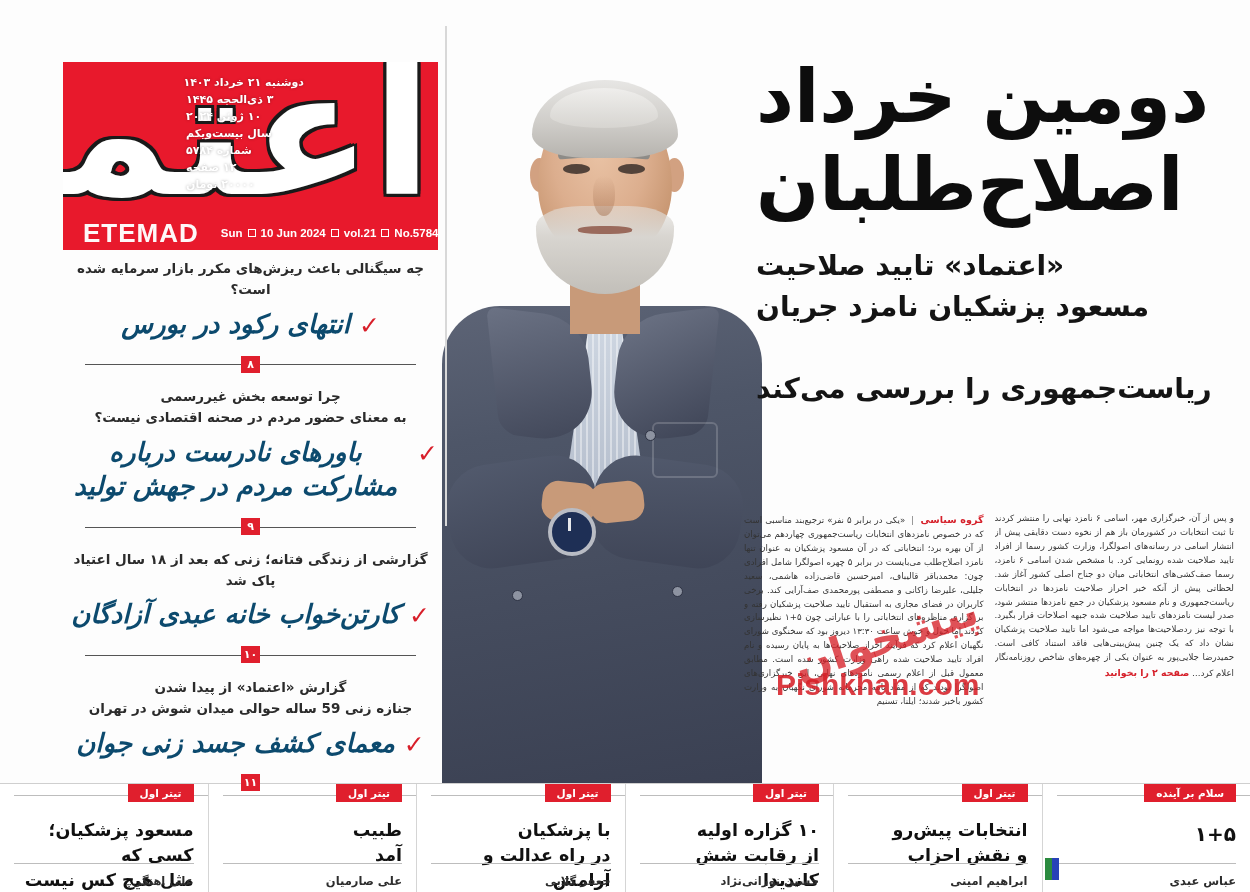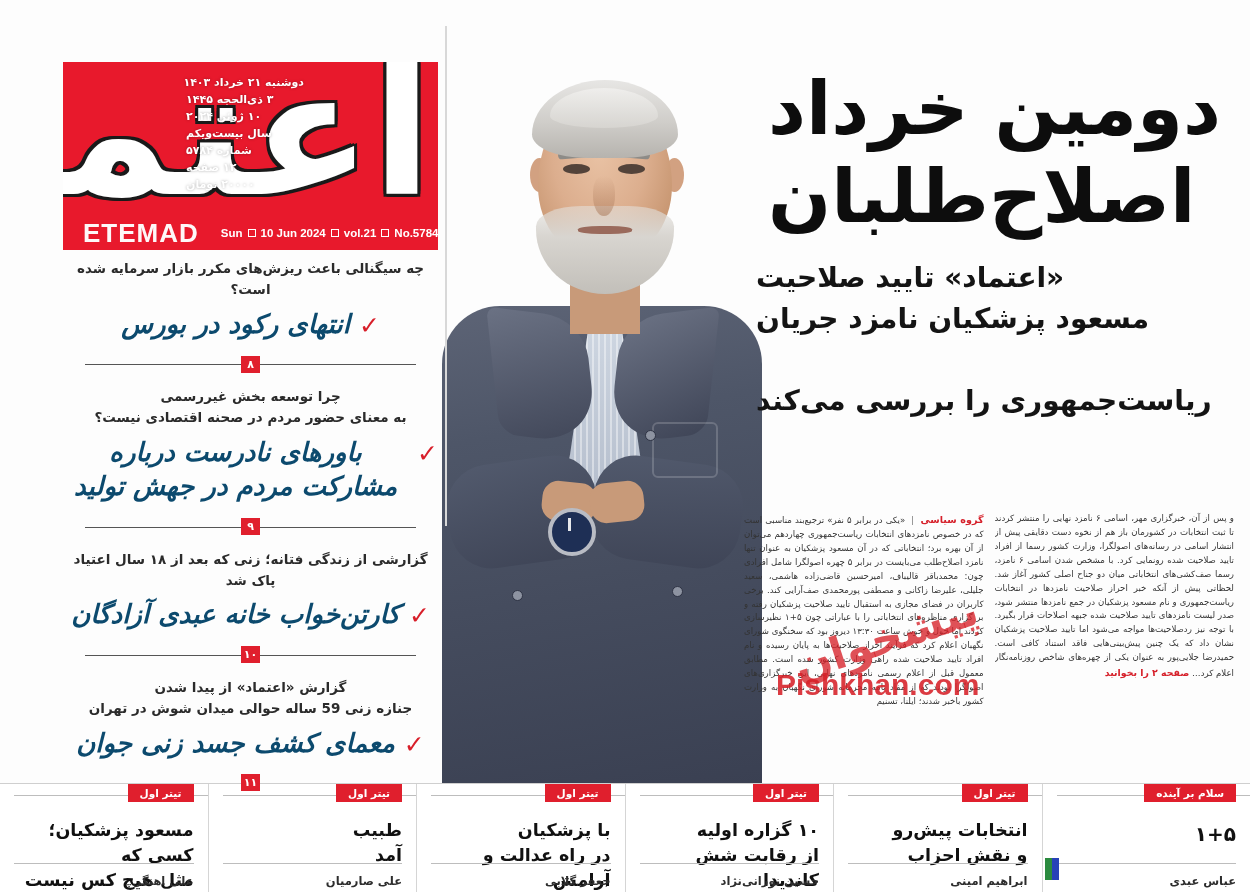--- a/index.html
+++ b/index.html
@@ -218,21 +218,21 @@
     font-family:"Liberation Sans",sans-serif;white-space:nowrap;
   }
 
   
   .rightcol{
     position:absolute;right:16px;top:52px;width:478px;
     direction:rtl;text-align:left;
   }
   .main-headline{
     font-size:74px;line-height:1.19;font-weight:bold;color:#0d0d0d;
-    letter-spacing:-2px;margin:12px;text-align:left;
+    letter-spacing:-2px;margin:0;text-align:left;
   }
   .main-sub{
     margin-top:18px;
     font-size:28px;line-height:1.46;font-weight:bold;color:#141414;
     text-align:left;letter-spacing:-.4px;
   }
 
   
   .article{
     position:absolute;right:16px;top:512px;width:490px;height:262px;

